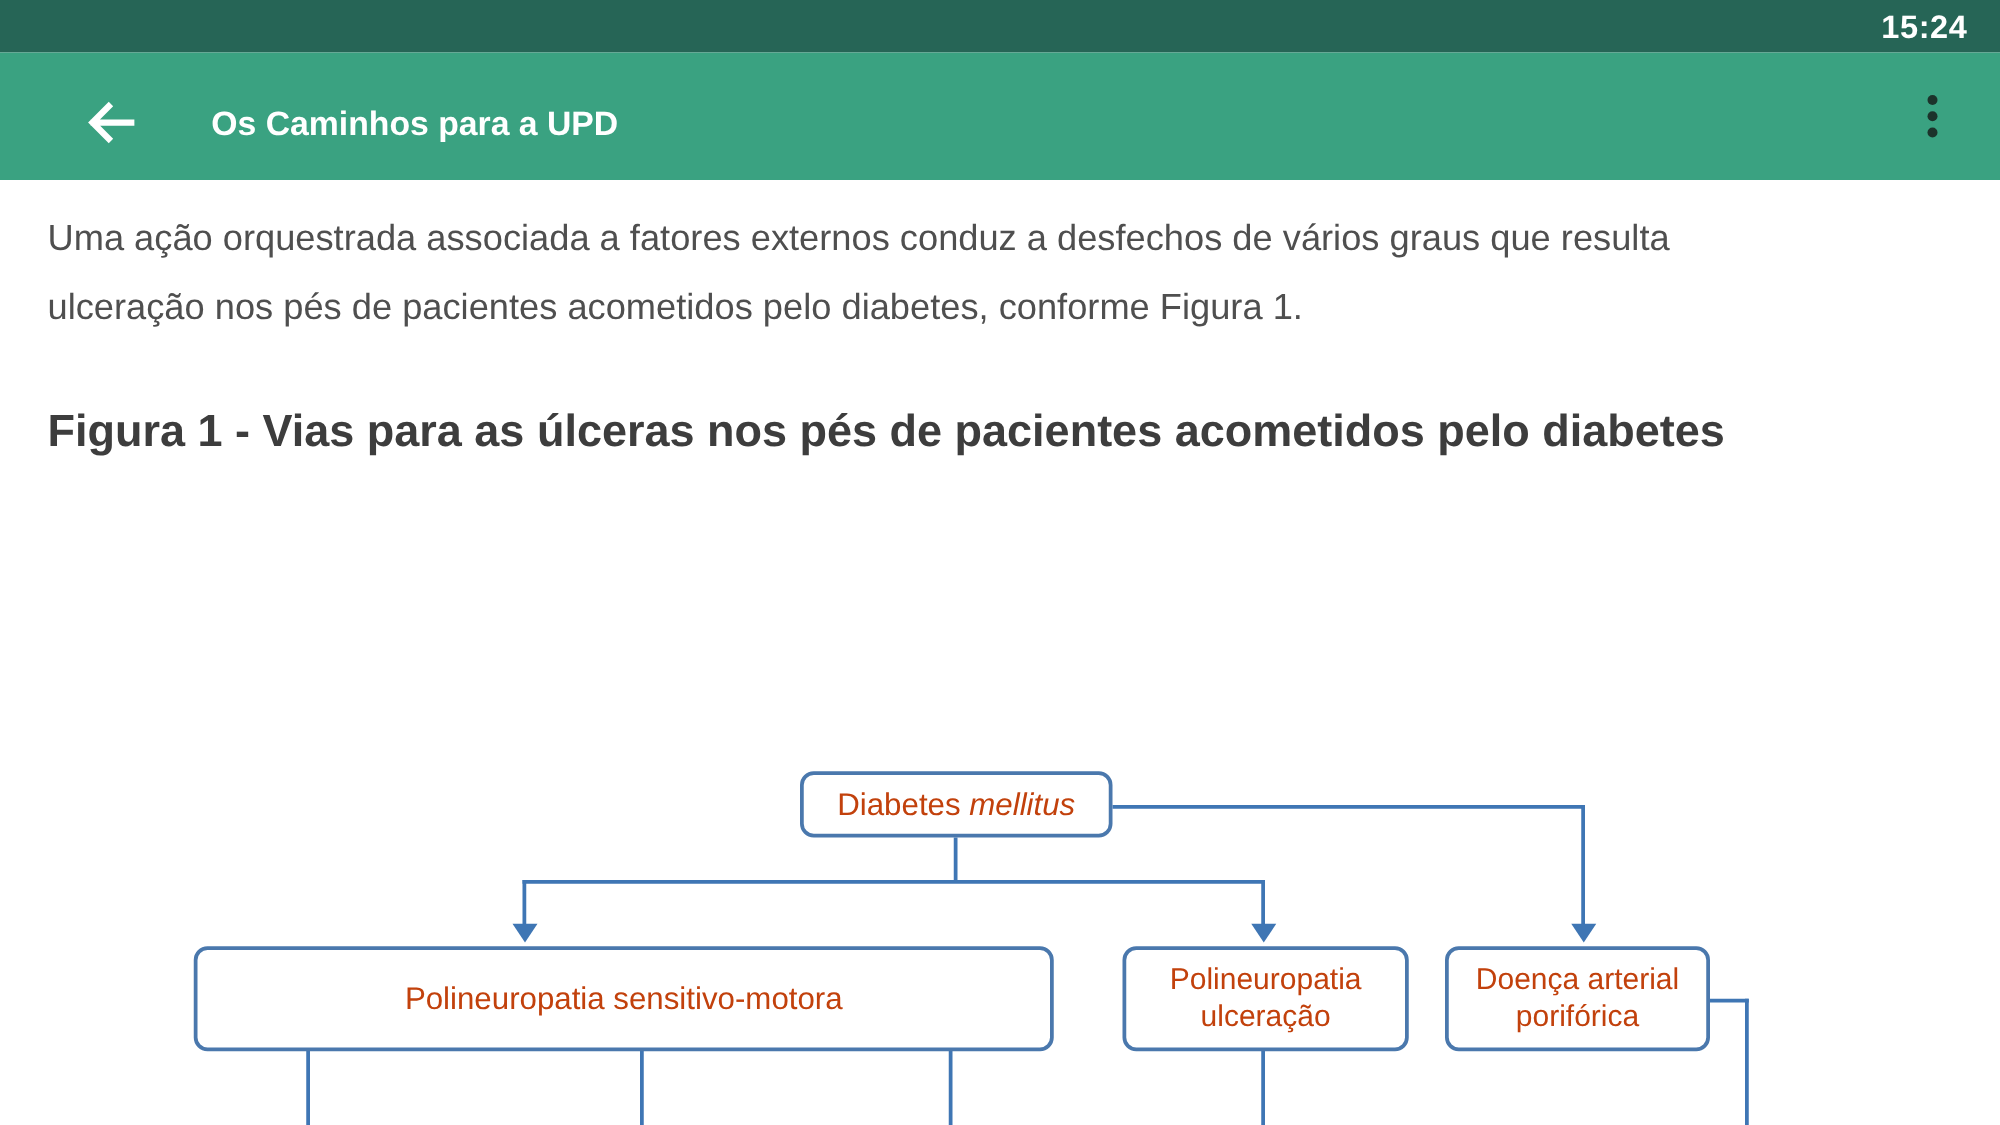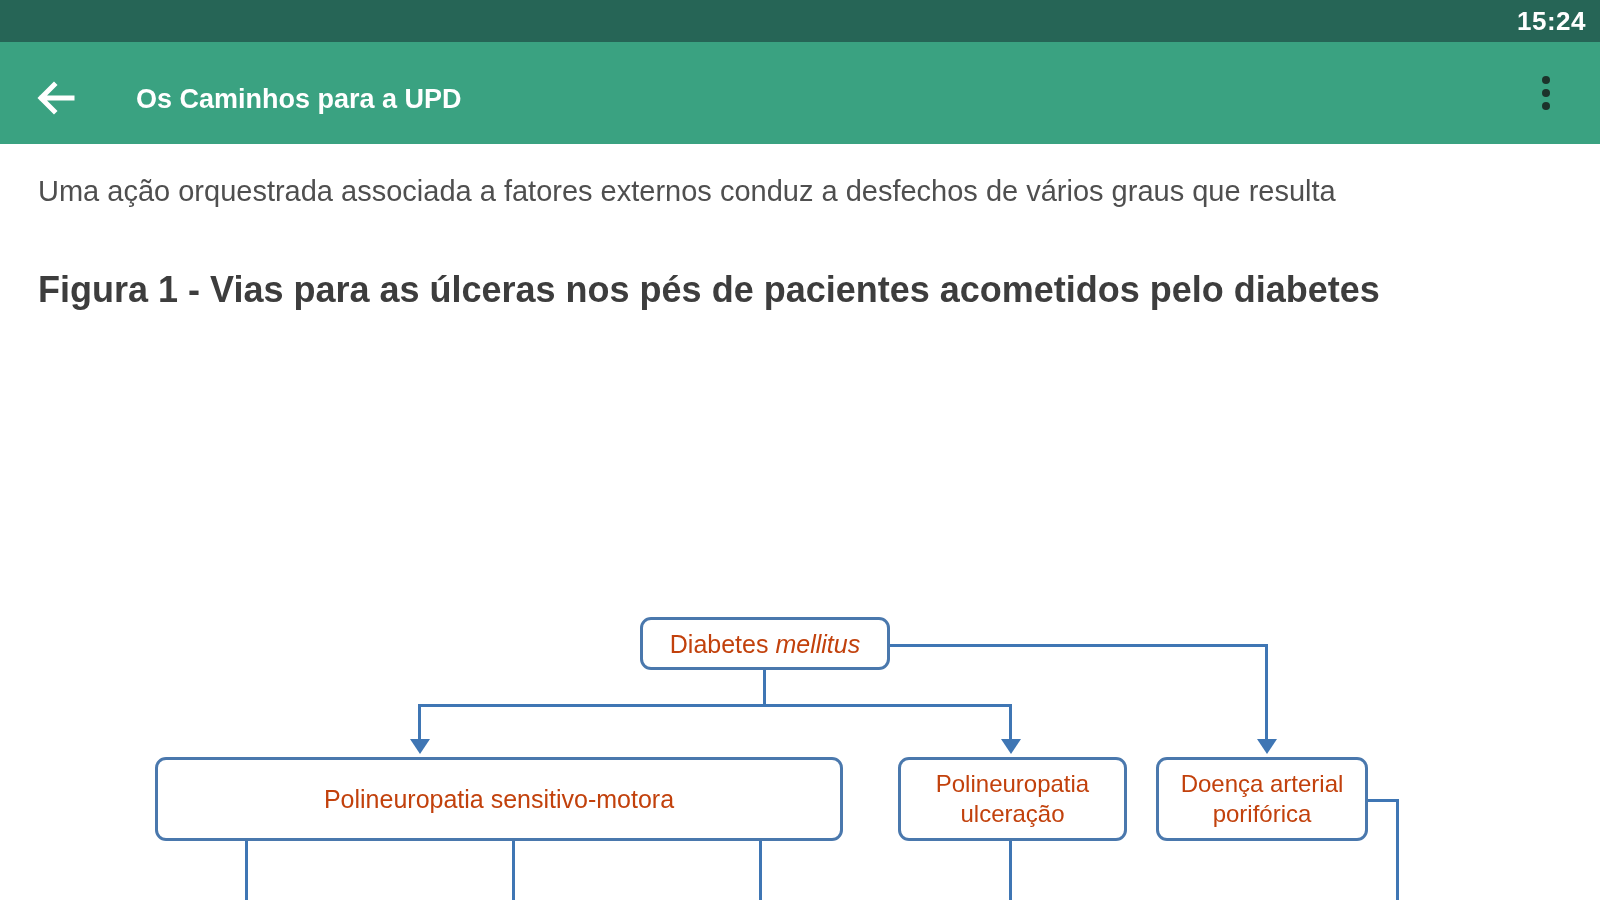--- a/index.html
+++ b/index.html
@@ -8,31 +8,31 @@
     font-family: "Liberation Sans", sans-serif;
     background: #ffffff;
     position: relative;
   }
 
   
   .status-bar {
     position: absolute; left: 0; top: 0; width: 1600px; height: 42px;
     background: #266556;
     display: flex; align-items: center; justify-content: flex-end;
-    padding-right: 14px;
+    padding-right: 26px;
   }
   .status-time {
     color: #ffffff; font-weight: bold; font-size: 26px; letter-spacing: 0.5px;
   }
 
   
   .app-bar {
     position: absolute; left: 0; top: 42px; width: 1600px; height: 114px;
     background: #3aa281;
-    display: flex; align-items: center;
+    display: flex; align-items: center; padding-left: 33px;
   }
   .back-btn {
     width: 76px; height: 76px; margin-left: 18px;
     display: flex; align-items: center; justify-content: center;
     background: transparent; border: none; cursor: pointer;
   }
   .app-title {
     color: #ffffff; font-weight: bold; font-size: 27px; margin-left: 42px;
   }
   .overflow-btn {
@@ -117,20 +117,21 @@
   <button class="overflow-btn">
     <span class="dot"></span>
     <span class="dot"></span>
     <span class="dot"></span>
   </button>
 </div>
 
 <div class="doc">
   <div class="para">
     <div class="line">Uma ação orquestrada associada a fatores externos conduz a desfechos de vários graus que resulta</div>
+    <div class="line">ulceração nos pés de pacientes acometidos pelo diabetes, conforme Figura 1.</div>
   </div>
   <div class="caption">Figura 1 - Vias para as úlceras nos pés de pacientes acometidos pelo diabetes</div>
 </div>
 
 <div class="figure">
 
   <div class="cline c-stub"></div>
   <div class="cline c-branch-h"></div>
   <div class="cline c-left-v"></div>
   <div class="arrow-down a-left"></div>

